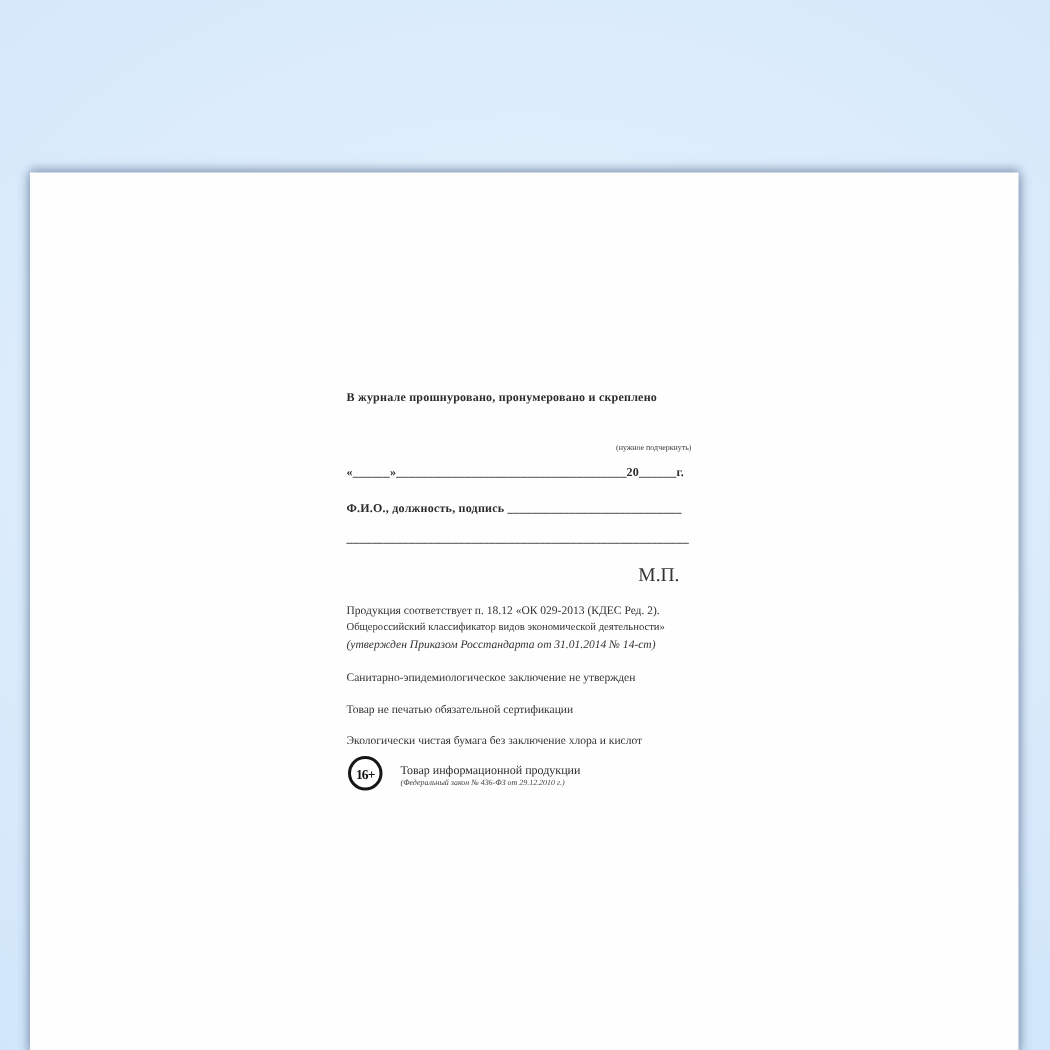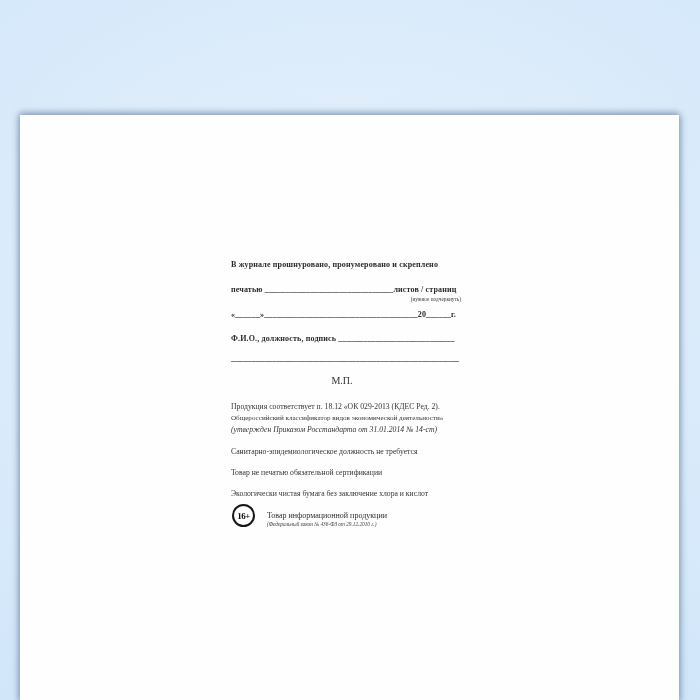--- a/index.html
+++ b/index.html
@@ -33,34 +33,34 @@
     letter-spacing: 0.15px;
     color: #2b2b2b;
   }
   .tiny-note {
     font-size: 5.3px;
     text-align: right;
     padding-right: 2px;
     color: #3a3a3a;
   }
   .mp {
-    font-size: 10px;
-    text-align: center;
+    font-size: 13px;
+    text-align: right;
     padding-right: 10px;
     color: #333;
   }
   .comp1 { font-size: 7.7px; color: #333; }
   .comp2 { font-size: 7.1px; color: #333; }
   .comp3 { font-size: 7.7px; font-style: italic; color: #333; }
   .cert  { font-size: 7.7px; color: #333; }
   .age-mark {
     position: absolute;
     left: 212px; top: 389px;
     display: flex;
-    align-items: flex-end;
+    align-items: center;
     gap: 12px;
   }
   .age-badge {
     width: 23px; height: 23px;
     border: 2.2px solid #161616;
     border-radius: 50%;
     display: flex; align-items: center; justify-content: center;
     font-weight: bold;
     font-size: 9px;
     letter-spacing: -0.6px;
@@ -73,39 +73,38 @@
   .age-law   { font-size: 5.3px; font-style: italic; color: #3d3d3d; margin-top: 1px; }
 </style>
 </head>
 <body>
 
 <div class="backdrop">
   <div class="sheet">
 
     <div class="abs stamp-line" style="top:145px">В журнале прошнуровано, пронумеровано и скреплено</div>
 
-    <div class="abs stamp-line" style="top:170px">печатью _______________________________листов / страниц</div>
 
     <div class="abs tiny-note" style="top:181px">(нужное подчеркнуть)</div>
 
     <div class="abs stamp-line" style="top:195px">«______»_____________________________________20______г.</div>
 
     <div class="abs stamp-line" style="top:219px">Ф.И.О., должность, подпись ____________________________</div>
 
     <div class="abs stamp-line" style="top:239px">_______________________________________________________</div>
 
     <div class="abs mp" style="top:260px">М.П.</div>
 
     <div class="abs comp1" style="top:287px">Продукция соответствует п. 18.12 «ОК 029-2013 (КДЕС Ред. 2).</div>
 
     <div class="abs comp2" style="top:299px">Общероссийский классификатор видов экономической деятельности»</div>
 
     <div class="abs comp3" style="top:310px">(утвержден Приказом Росстандарта от 31.01.2014 № 14-ст)</div>
 
-    <div class="abs cert" style="top:332px">Санитарно-эпидемиологическое должность не требуется</div>
+    <div class="abs cert" style="top:332px">Санитарно-эпидемиологическое заключение не утвержден</div>
 
     <div class="abs cert" style="top:353px">Товар не печатью обязательной сертификации</div>
 
     <div class="abs cert" style="top:374px">Экологически чистая бумага без заключение хлора и кислот</div>
 
     <div class="age-mark">
       <div class="age-badge">16+</div>
       <div class="age-text">
         <div class="age-title">Товар информационной продукции</div>
         <div class="age-law">(Федеральный закон № 436-ФЗ от 29.12.2010 г.)</div>

